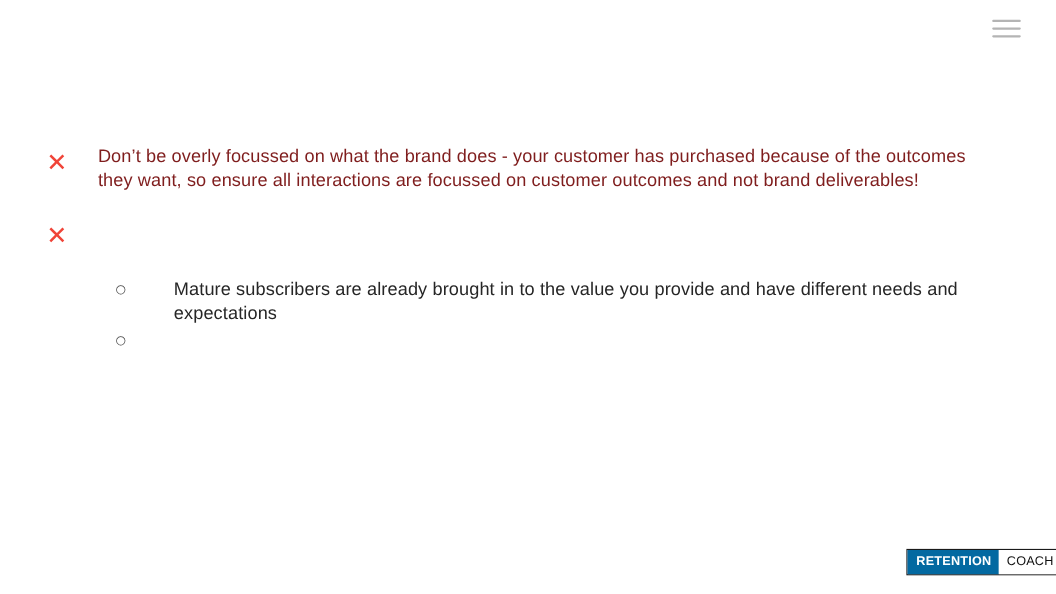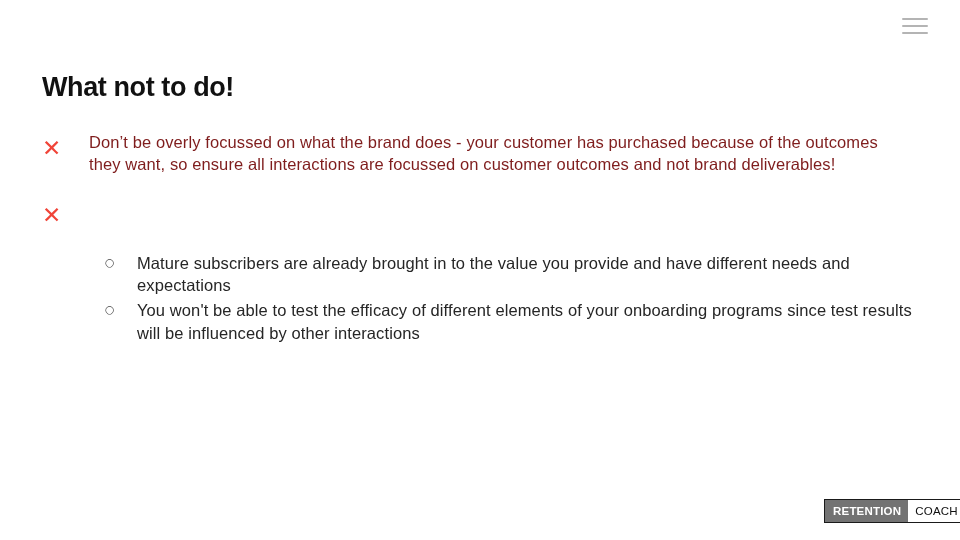--- a/index.html
+++ b/index.html
@@ -112,35 +112,36 @@
     line-height: 2.05;
     color: #444444;
     font-family: "DejaVu Sans", sans-serif;
   }
   .sub-text {
     flex: 1 1 auto;
     font-size: 16.5px;
     line-height: 1.36;
     color: #262626;
     letter-spacing: 0.1px;
+    margin-left: 21px;
   }
 
   
   .logo {
     position: absolute;
     left: 824px;
     top: 499px;
     height: 24px;
     display: flex;
     align-items: stretch;
     border: 1px solid #1a1a1a;
     box-sizing: border-box;
   }
   .logo-primary {
-    background: #737373;
+    background: #0369a1;
     color: #ffffff;
     font-size: 11.5px;
     font-weight: 700;
     letter-spacing: 0.2px;
     display: flex;
     align-items: center;
     padding: 0 7px 0 8px;
   }
   .logo-secondary {
     background: #ffffff;
@@ -157,41 +158,39 @@
 <body>
 
 <div class="slide">
 
   <div class="menu-button">
     <span class="bar"></span>
     <span class="bar"></span>
     <span class="bar"></span>
   </div>
 
-  <h1 class="slide-title">What not to do!</h1>
 
   <div class="content">
 
     <div class="bullet-row">
       <span class="x-icon">✕</span>
       <span class="bullet-text">Don’t be overly focussed on what the brand does - your customer has purchased because of the outcomes they want, so ensure all interactions are focussed on customer outcomes and not brand deliverables!</span>
     </div>
 
     <div class="bullet-row">
       <span class="x-icon">✕</span>
     </div>
 
     <ul class="sub-list">
       <li class="sub-item">
         <span class="sub-marker">○</span>
         <span class="sub-text">Mature subscribers are already brought in to the value you provide and have different needs and expectations</span>
       </li>
       <li class="sub-item">
         <span class="sub-marker">○</span>
-        <span class="sub-text">You won't be able to test the efficacy of different elements of your onboarding programs since test results will be influenced by other interactions</span>
       </li>
     </ul>
 
   </div>
 
   <div class="logo">
     <span class="logo-primary">RETENTION</span>
     <span class="logo-secondary">COACH</span>
   </div>
 

